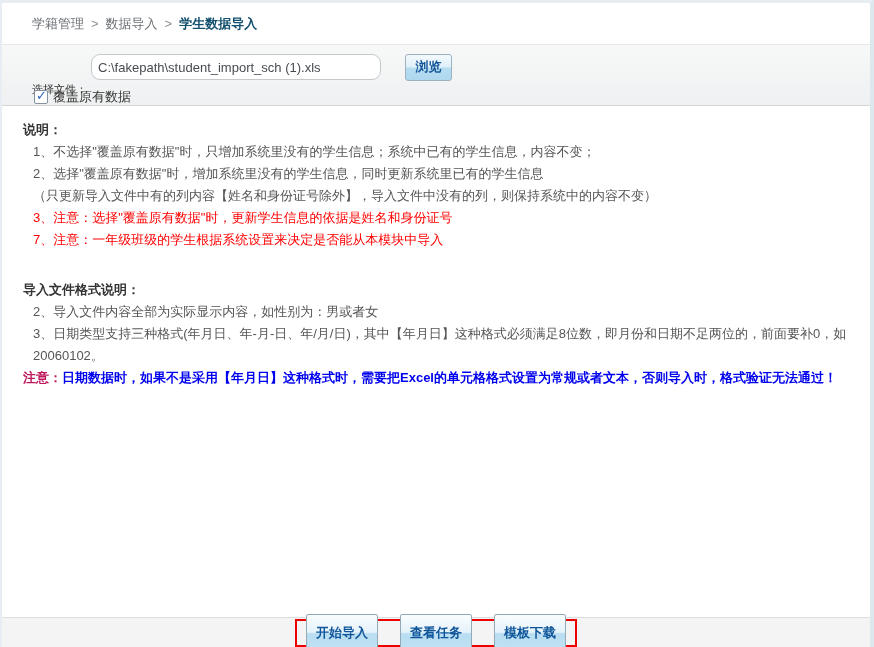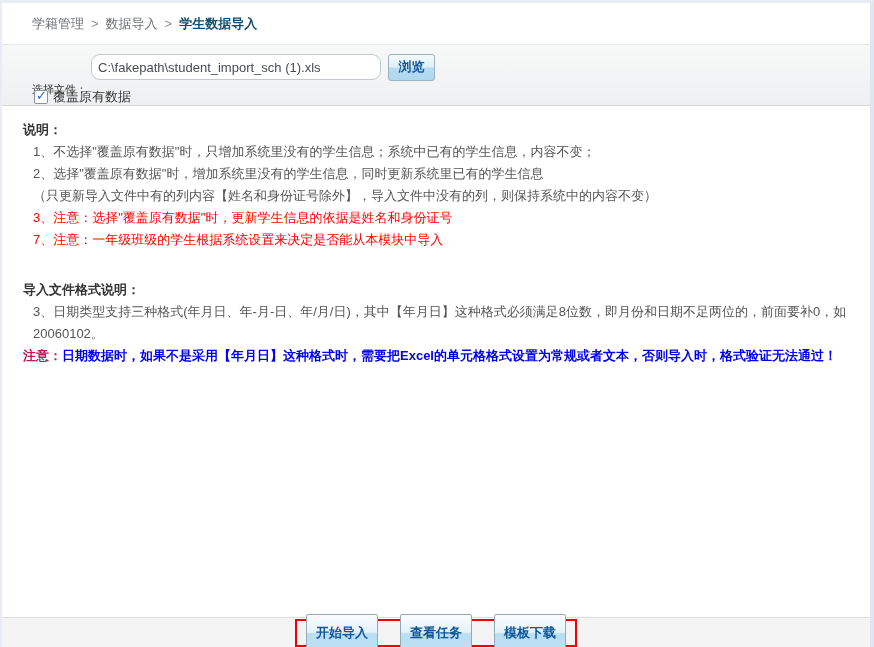--- a/index.html
+++ b/index.html
@@ -38,21 +38,21 @@
   .file-label { font-size: 11px; font-weight: normal; color: #333; margin-right: 4px; margin-top: 44px; }
   .file-input {
     width: 290px; height: 26px;
     border: 1px solid #c3c8cc; border-radius: 9px;
     background: #ffffff; color: #474b50;
     font-size: 13px; padding: 0 6px;
     font-family: "Liberation Sans", "DejaVu Sans", sans-serif;
     outline: none;
   }
   .browse-btn {
-    margin-left: 7px; width: 47px; height: 27px;
+    margin-left: 24px; width: 47px; height: 27px;
     border: 1px solid #9db1bf; border-radius: 3px;
     background: linear-gradient(#f3fafd 0%, #dff0f9 48%, #b6dcf1 52%, #aed8ef 100%);
     color: #17589a; font-size: 13px; font-weight: bold;
     cursor: pointer; line-height: 24px;
     font-family: "Liberation Sans", "DejaVu Sans", sans-serif;
   }
   .check-row { display: flex; align-items: center; margin: 7px 0 0 2px; cursor: pointer; }
   .checkbox {
     width: 14px; height: 14px; background: #fff;
     border: 1px solid #8593a0; border-radius: 2px;
@@ -130,20 +130,21 @@
           <div class="line normal">2、选择"覆盖原有数据"时，增加系统里没有的学生信息，同时更新系统里已有的学生信息</div>
           <div class="line normal paren">（只更新导入文件中有的列内容【姓名和身份证号除外】，导入文件中没有的列，则保持系统中的内容不变）</div>
           <div class="line red">3、注意：选择"覆盖原有数据"时，更新学生信息的依据是姓名和身份证号</div>
           <div class="line red">7、注意：一年级班级的学生根据系统设置来决定是否能从本模块中导入</div>
         </div>
     </div>
 
     <div class="format-section">
       <div class="section-title">导入文件格式说明：</div>
       <div id="format-lines">
+          <div class="line normal">2、导入文件内容全部为实际显示内容，如性别为：男或者女</div>
           <div class="line normal">3、日期类型支持三种格式(年月日、年-月-日、年/月/日)，其中【年月日】这种格式必须满足8位数，即月份和日期不足两位的，前面要补0，如20060102。</div>
         </div>
       <div class="notice-line">
         <span class="notice-prefix">注意：</span><span class="notice-body">日期数据时，如果不是采用【年月日】这种格式时，需要把Excel的单元格格式设置为常规或者文本，否则导入时，格式验证无法通过！</span>
       </div>
     </div>
   </div>
 
   <div class="footer">
     <div class="highlight-box">

